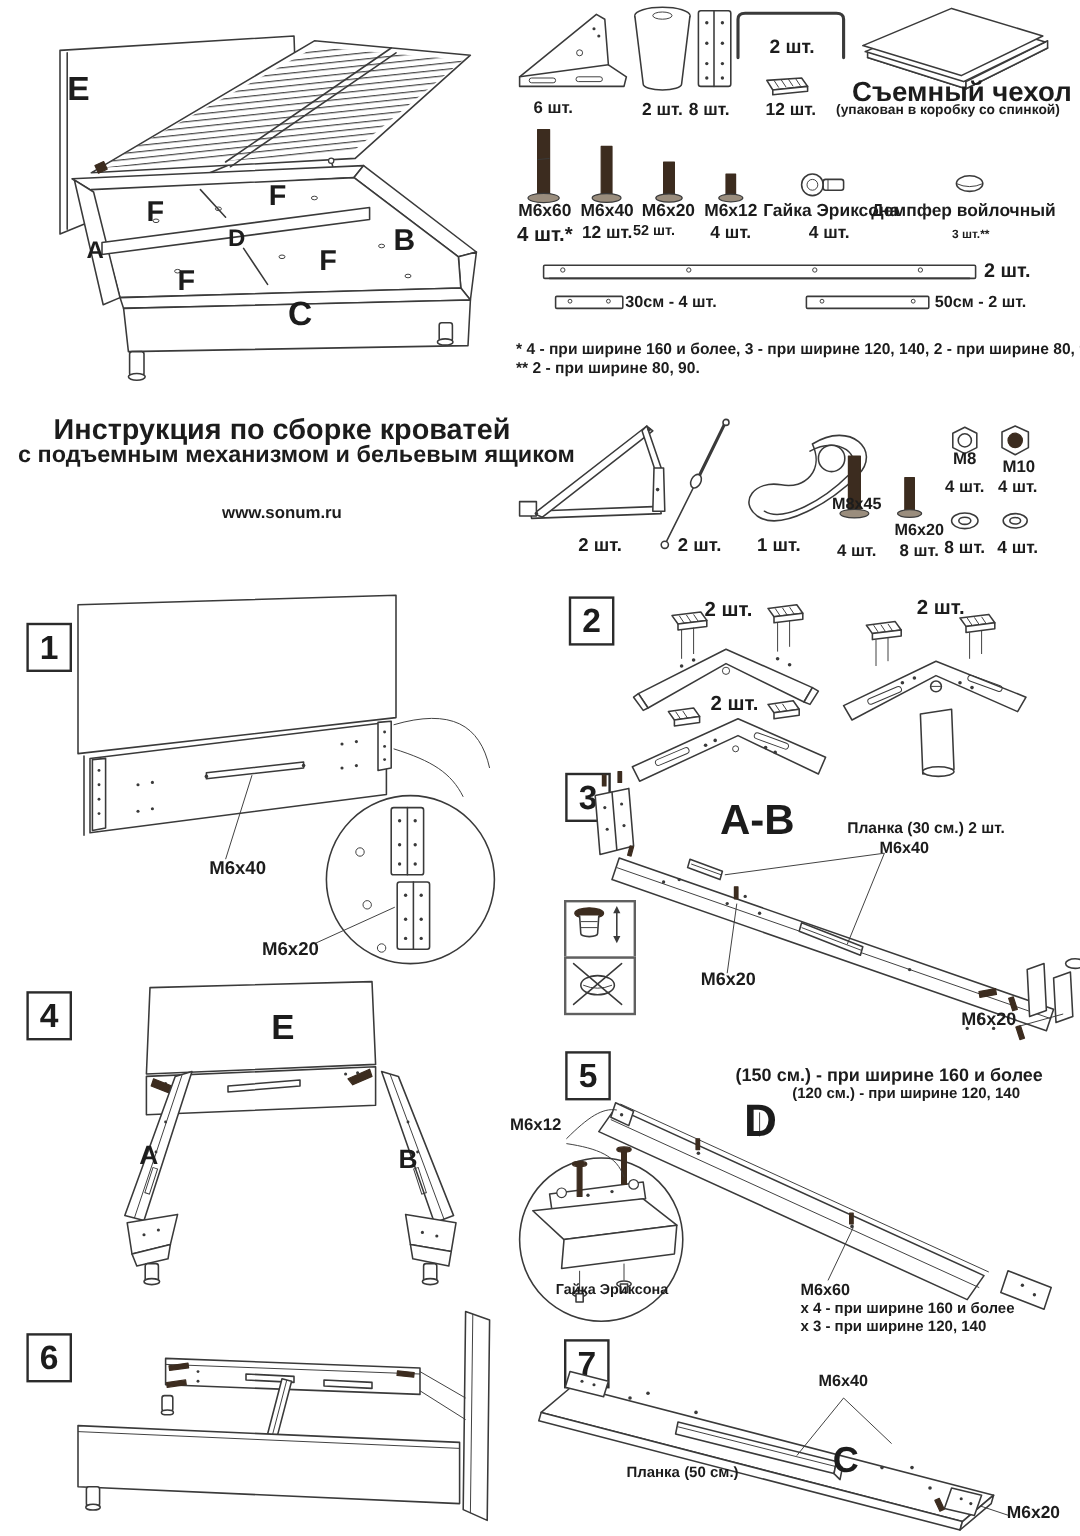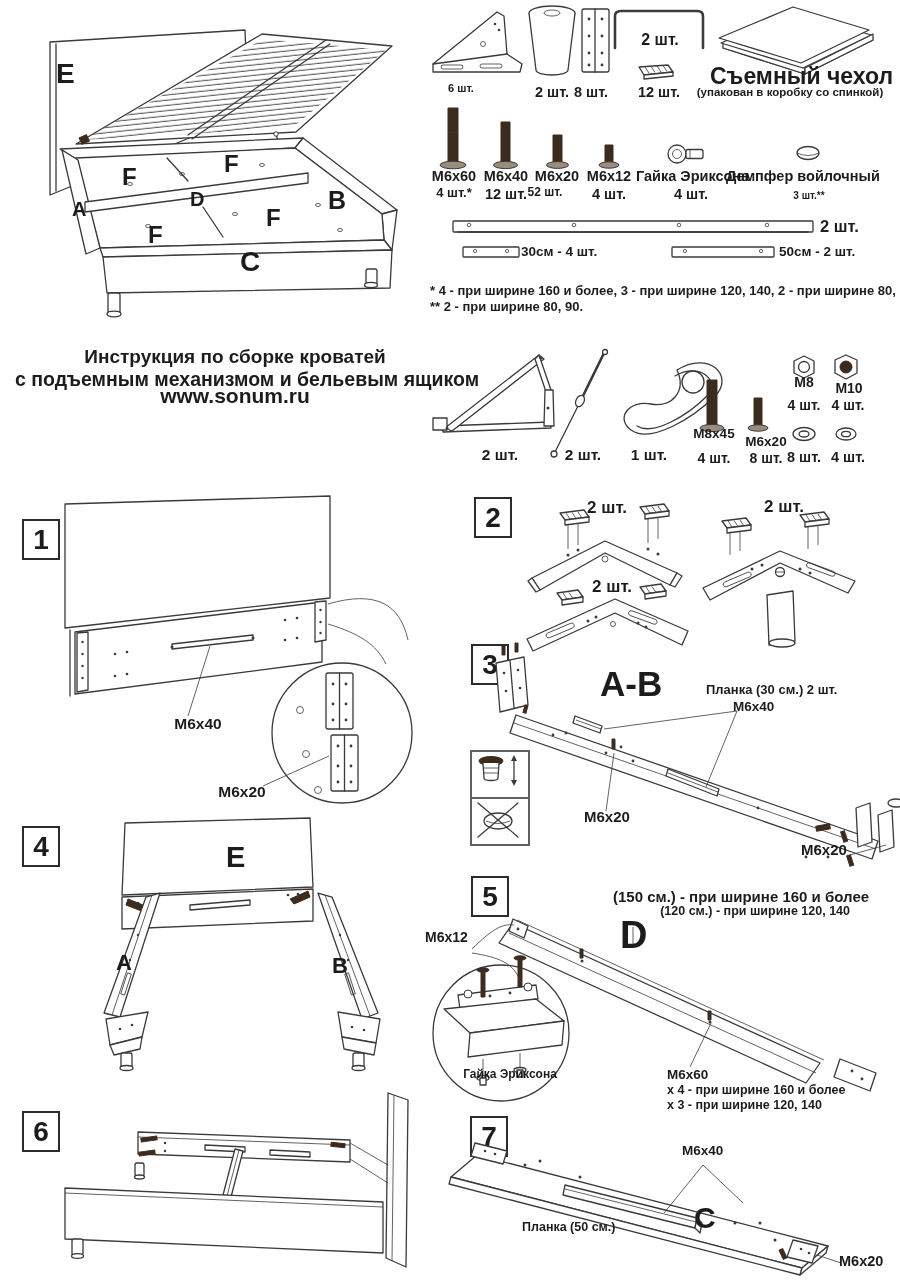--- a/index.html
+++ b/index.html
@@ -83,23 +83,23 @@
   <div class="lbl" style="left:56px;top:58px;font-size:28px">E</div>
   <div class="lbl" style="left:122px;top:164px;font-size:24px">F</div>
   <div class="lbl" style="left:224px;top:151px;font-size:24px">F</div>
   <div class="lbl" style="left:72px;top:198px;font-size:20px">A</div>
   <div class="lbl" style="left:190px;top:188px;font-size:20px">D</div>
   <div class="lbl" style="left:328px;top:186px;font-size:25px">B</div>
   <div class="lbl" style="left:148px;top:222px;font-size:24px">F</div>
   <div class="lbl" style="left:266px;top:205px;font-size:24px">F</div>
   <div class="lbl" style="left:240px;top:246px;font-size:28px">C</div>
 
-  <div class="lbl ctr" style="left:30px;top:346px;width:410px;font-size:19px">Инструкция по сборке кроватей</div>
+  <div class="lbl ctr" style="left:30px;top:346px;width:410px;font-size:24px">Инструкция по сборке кроватей</div>
   <div class="lbl ctr" style="left:15px;top:369px;width:440px;font-size:19.5px">с подъемным механизмом и бельевым ящиком</div>
-  <div class="lbl ctr" style="left:30px;top:384px;width:410px;font-size:21px">www.sonum.ru</div>
+  <div class="lbl ctr" style="left:30px;top:420px;width:410px;font-size:14px">www.sonum.ru</div>
 
   <svg class="diag" style="left:425px;top:2px" width="475" height="82" viewBox="0 0 475 82">
     <g>
       <polygon class="wh" points="8,62 72,10 79,14 82,52 97,62 95,70 8,70"></polygon>
       <line class="ln" x1="8" y1="62" x2="82" y2="52"></line>
       <rect class="thn" x="16" y="63" width="22" height="4" rx="2"></rect>
       <rect class="thn" x="55" y="62" width="22" height="4" rx="2"></rect>
       <circle class="thn" cx="58" cy="42" r="2.5"></circle>
       <circle class="dot" cx="70" cy="22" r="1.3"></circle>
         <circle class="dot" cx="74" cy="28" r="1.3"></circle>
@@ -133,21 +133,21 @@
         <line class="thn" x1="238" y1="63.5" x2="242" y2="69.5"></line>
     </g>
     <g>
       <polygon class="wh" points="298,46 372,14 448,38 380,72"></polygon>
       <polygon class="wh" points="298,46 380,72 380,66 298,41"></polygon>
       <polygon class="wh" points="380,72 448,38 448,32 380,66"></polygon>
       <polygon class="wh" points="296,41 370,10 446,33 378,66"></polygon>
       <polygon class="wh" points="294,36 368,5 444,28 376,61"></polygon>
     </g>
   </svg>
-  <div class="lbl ctr" style="left:435px;top:82px;width:52px;font-size:11px">6 шт.</div>
+  <div class="lbl ctr" style="left:435px;top:82px;width:52px;font-size:14px">6 шт.</div>
   <div class="lbl ctr" style="left:526px;top:84px;width:52px;font-size:14.5px">2 шт.</div>
   <div class="lbl ctr" style="left:566px;top:84px;width:50px;font-size:14.5px">8 шт.</div>
   <div class="lbl ctr" style="left:630px;top:31px;width:60px;font-size:16px">2 шт.</div>
   <div class="lbl ctr" style="left:628px;top:84px;width:62px;font-size:14.5px">12 шт.</div>
   <div class="lbl ctr" style="left:710px;top:64px;width:162px;font-size:23px">Съемный чехол</div>
   <div class="lbl ctr" style="left:696px;top:86px;width:188px;font-size:11.5px">(упакован в коробку со спинкой)</div>
 
   <svg class="diag" style="left:425px;top:105px" width="475" height="65" viewBox="0 0 475 65">
     <g>
         <rect class="dk" x="23" y="3" width="10" height="57"></rect>
@@ -171,21 +171,21 @@
         <circle class="thn" cx="252" cy="49" r="4.5"></circle>
       <rect class="wh" x="261" y="44.5" width="17" height="9" rx="2"></rect>
       <line class="thn" x1="265" y1="44.5" x2="265" y2="53.5"></line>
     </g>
     <g>
       <ellipse class="wh" cx="383" cy="48" rx="11" ry="6.5"></ellipse>
       <path class="thn" d="M372,48 Q383,53 394,48"></path>
     </g>
   </svg>
   <div class="lbl ctr" style="left:426px;top:168px;width:56px;font-size:14.5px">М6х60</div>
-  <div class="lbl ctr" style="left:428px;top:186px;width:52px;font-size:13px">4 шт.*</div>
+  <div class="lbl ctr" style="left:428px;top:186px;width:52px;font-size:17px">4 шт.*</div>
   <div class="lbl ctr" style="left:480px;top:168px;width:52px;font-size:14.5px">М6х40</div>
   <div class="lbl ctr" style="left:480px;top:186px;width:52px;font-size:14.5px">12 шт.</div>
   <div class="lbl ctr" style="left:532px;top:168px;width:50px;font-size:14.5px">М6х20</div>
   <div class="lbl ctr" style="left:520px;top:186px;width:50px;font-size:12px">52 шт.</div>
   <div class="lbl ctr" style="left:584px;top:168px;width:50px;font-size:14.5px">М6х12</div>
   <div class="lbl ctr" style="left:584px;top:186px;width:50px;font-size:14.5px">4 шт.</div>
   <div class="lbl ctr" style="left:636px;top:168px;width:110px;font-size:14.5px">Гайка Эриксона</div>
   <div class="lbl ctr" style="left:666px;top:186px;width:50px;font-size:14.5px">4 шт.</div>
   <div class="lbl ctr" style="left:726px;top:168px;width:134px;font-size:14.5px">Демпфер войлочный</div>
   <div class="lbl ctr" style="left:782px;top:190px;width:54px;font-size:10px">3 шт.**</div>
@@ -261,21 +261,21 @@
         <ellipse class="wh" cx="379" cy="86" rx="5" ry="3"></ellipse>
       </g>
     <g>
         <ellipse class="wh" cx="421" cy="86" rx="10" ry="6"></ellipse>
         <ellipse class="wh" cx="421" cy="86" rx="4.5" ry="2.7"></ellipse>
       </g>
   </svg>
   <div class="lbl ctr" style="left:468px;top:446px;width:64px;font-size:15.5px">2 шт.</div>
   <div class="lbl ctr" style="left:552px;top:446px;width:62px;font-size:15.5px">2 шт.</div>
   <div class="lbl ctr" style="left:618px;top:446px;width:62px;font-size:15.5px">1 шт.</div>
-  <div class="lbl ctr" style="left:686px;top:426px;width:56px;font-size:13.5px">М8х45</div>
+  <div class="lbl ctr" style="left:686px;top:412px;width:56px;font-size:13.5px">М8х45</div>
   <div class="lbl ctr" style="left:692px;top:451px;width:44px;font-size:14px">4 шт.</div>
   <div class="lbl ctr" style="left:738px;top:434px;width:56px;font-size:13.5px">М6х20</div>
   <div class="lbl ctr" style="left:744px;top:451px;width:44px;font-size:14px">8 шт.</div>
   <div class="lbl ctr" style="left:786px;top:375px;width:36px;font-size:14px">M8</div>
   <div class="lbl ctr" style="left:783px;top:398px;width:42px;font-size:14px">4 шт.</div>
   <div class="lbl ctr" style="left:828px;top:381px;width:42px;font-size:14px">M10</div>
   <div class="lbl ctr" style="left:827px;top:398px;width:42px;font-size:14px">4 шт.</div>
   <div class="lbl ctr" style="left:782px;top:449px;width:44px;font-size:14.5px">8 шт.</div>
   <div class="lbl ctr" style="left:826px;top:449px;width:44px;font-size:14.5px">4 шт.</div>
 

